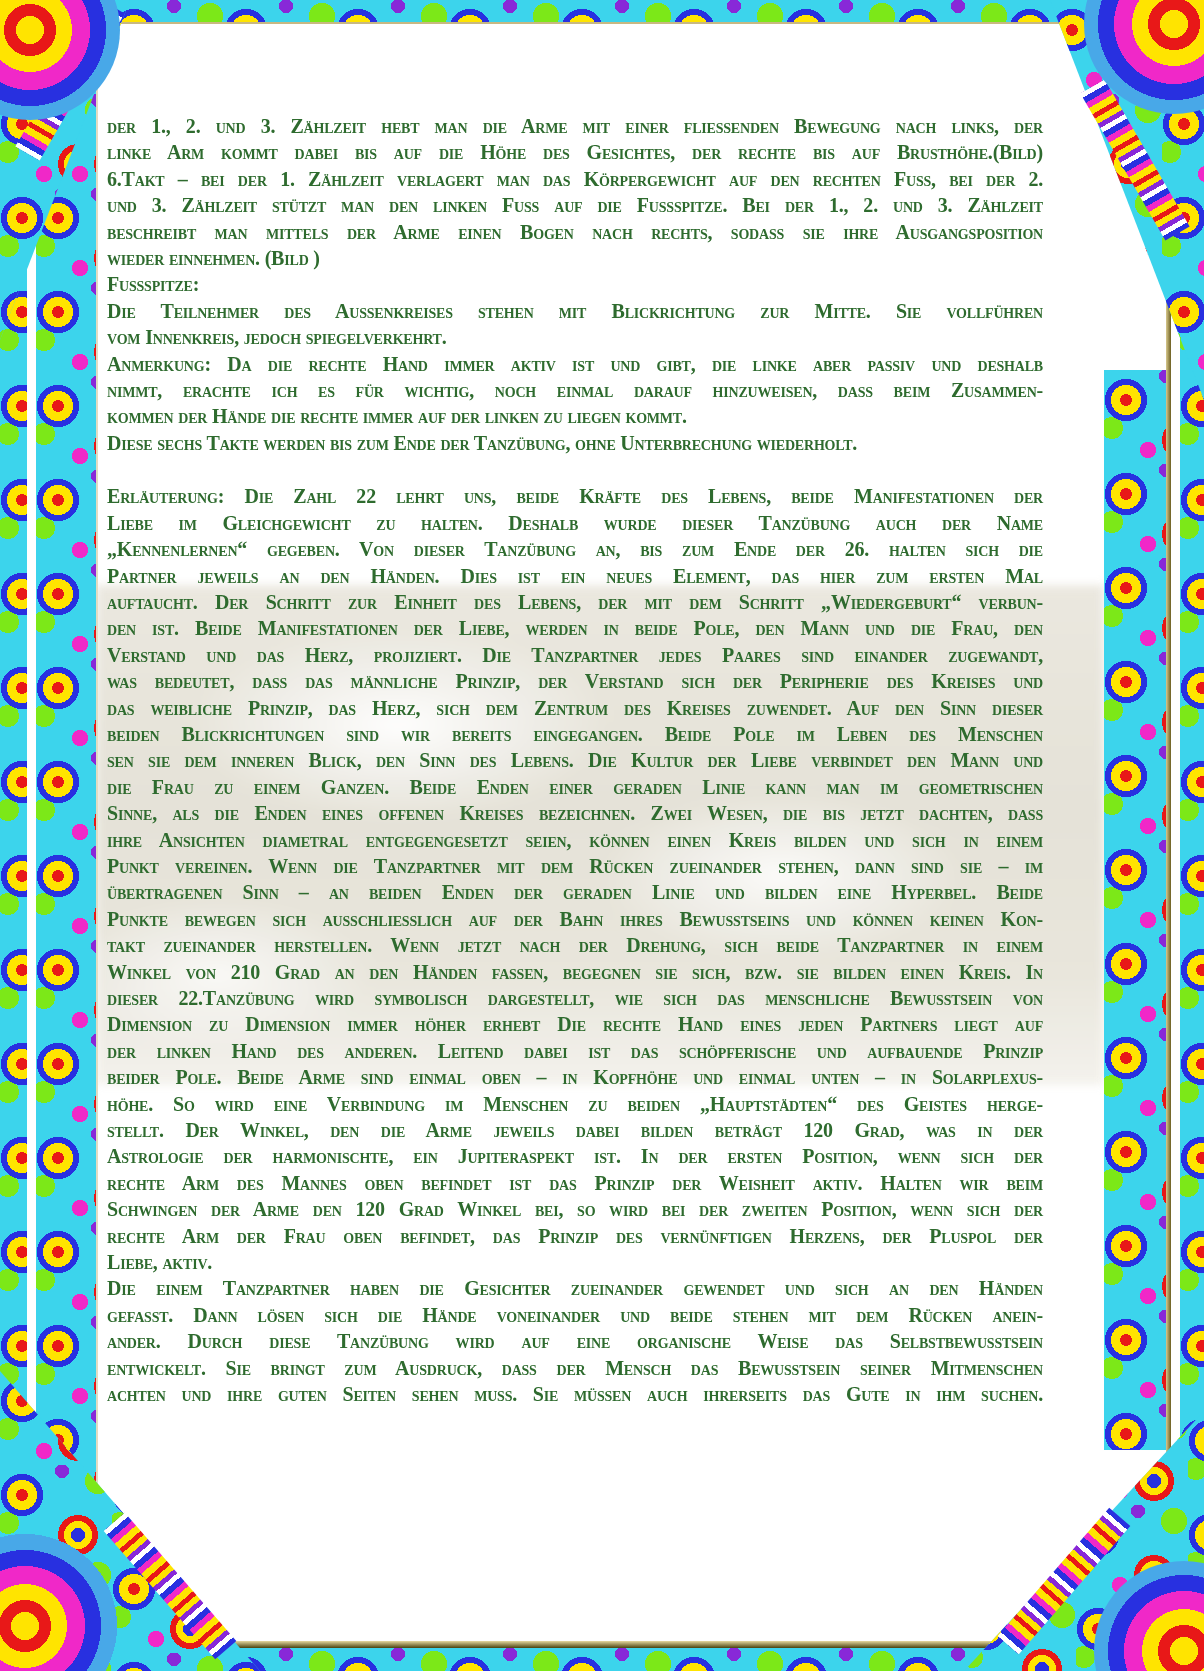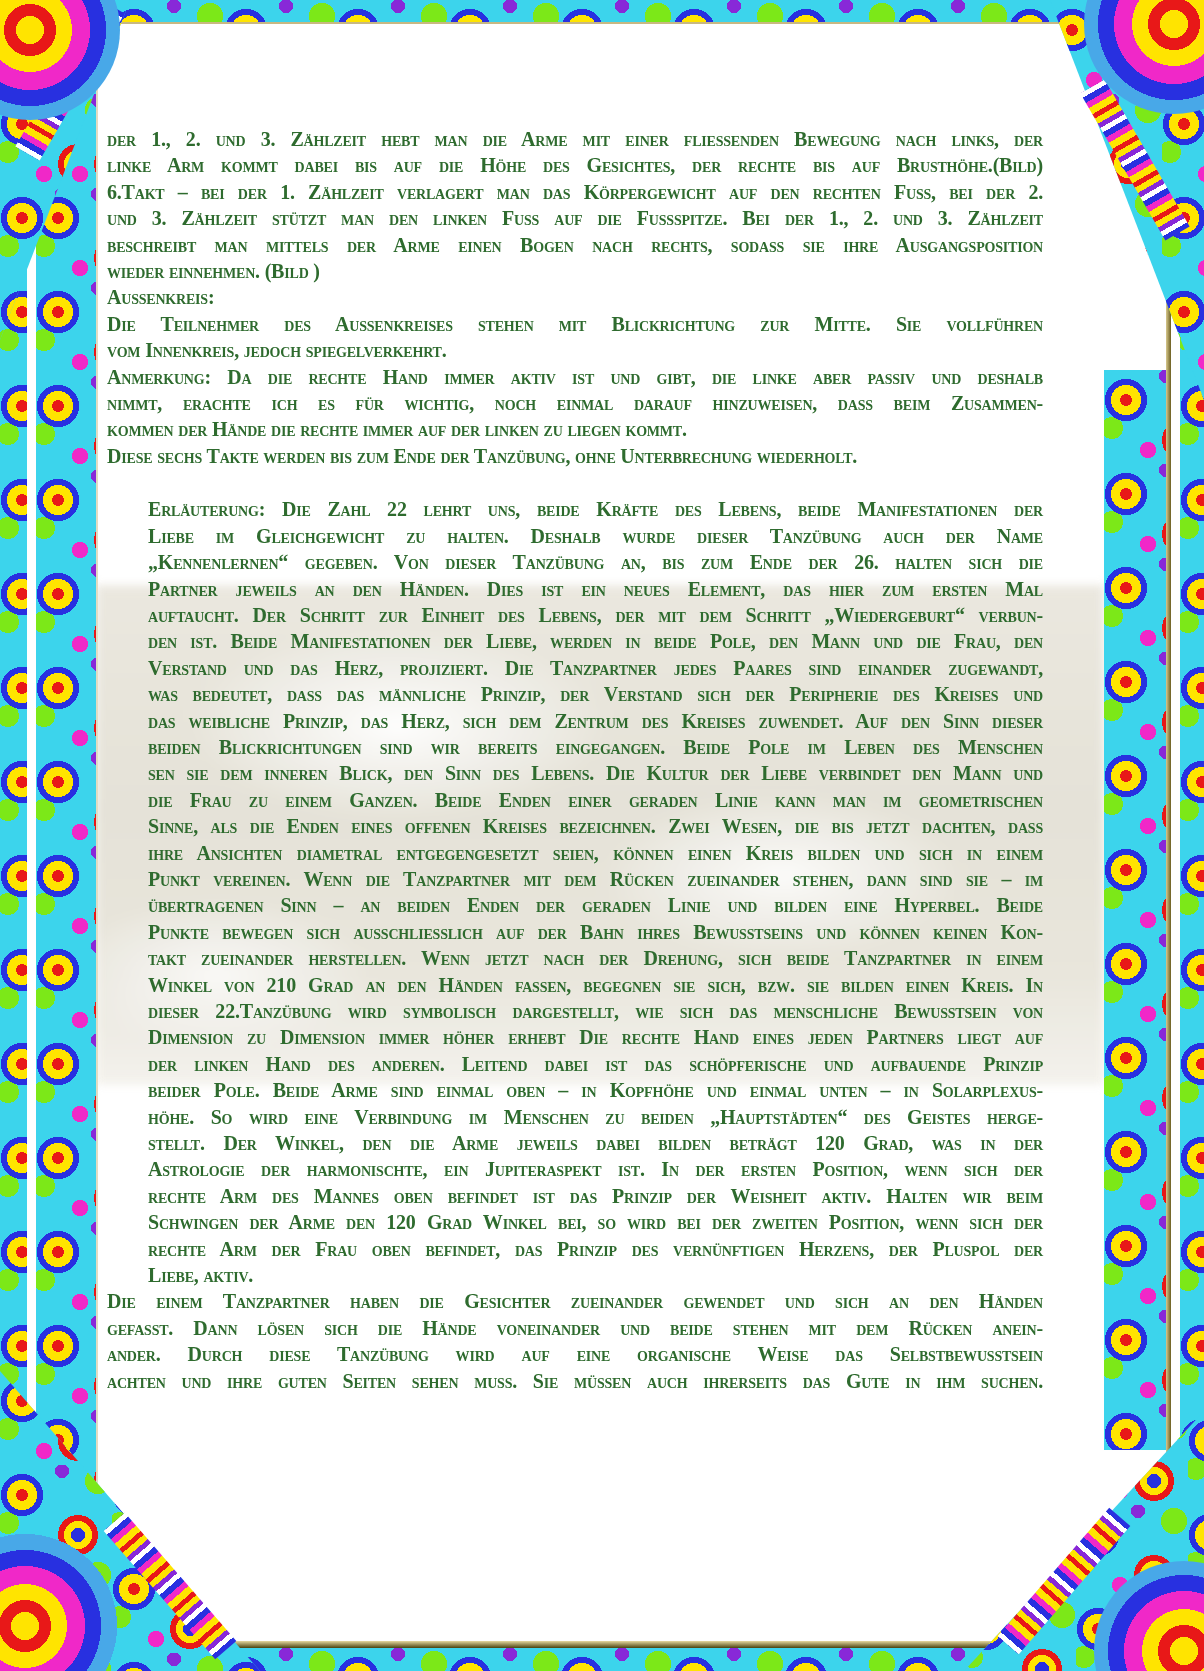--- a/index.html
+++ b/index.html
@@ -70,29 +70,29 @@
     background:
       radial-gradient(ellipse 300px 140px at 30% 28%, rgba(255,255,255,0.95), rgba(255,255,255,0) 70%),
       radial-gradient(ellipse 260px 120px at 68% 58%, rgba(255,255,255,0.85), rgba(255,255,255,0) 70%),
       radial-gradient(ellipse 220px 110px at 12% 78%, rgba(255,255,255,0.75), rgba(255,255,255,0) 70%),
       linear-gradient(180deg,#eae7de 0%, #e4e1d6 45%, #e8e5db 78%, #f4f2ec 100%);
     filter:blur(4px);
     opacity:0.95;
   }
   
   #text-block{
-    left:107px;top:126px;width:936px;z-index:4;
+    left:107px;top:113px;width:936px;z-index:4;
     font:700 20px "Liberation Serif", serif;
     font-variant:small-caps;
     letter-spacing:-0.2px;
     color:#2e6b2e;
     line-height:26.4px;
   }
   .para{margin:0;}
-  .para.gap{margin-top:27px;margin-left:41px;}
+  .para.gap{margin-top:27px;}
   .line{width:100%;white-space:nowrap;text-align:justify;text-align-last:justify;}
   .line.end{text-align-last:left;}
 </style>
 </head>
 <body>
 
 <div class="abs psy" id="band-top"></div>
 <div class="abs psy" id="band-bottom"></div>
 <div class="abs psy" id="band-left-outer"></div>
 <div class="abs psy" id="band-left-inner"></div>
@@ -130,21 +130,21 @@
 <div class="abs" id="text-block" style="color: rgb(46, 107, 46);">
     <div class="para">
       <div class="line">der 1., 2. und 3. Zählzeit hebt man die Arme mit einer fliessenden Bewegung nach links, der</div>
       <div class="line">linke Arm kommt dabei bis auf die Höhe des Gesichtes, der rechte bis auf Brusthöhe.(Bild)</div>
       <div class="line">6.Takt – bei der 1. Zählzeit verlagert man das Körpergewicht auf den rechten Fuss, bei der 2.</div>
       <div class="line">und 3. Zählzeit stützt man den linken Fuss auf die Fussspitze. Bei der 1., 2. und 3. Zählzeit</div>
       <div class="line">beschreibt man mittels der Arme einen Bogen nach rechts, sodass sie ihre Ausgangsposition</div>
       <div class="line end">wieder einnehmen. (Bild )</div>
     </div>
     <div class="para">
-      <div class="line end">Aussenkreis:</div>
+      <div class="line end">Fussspitze:</div>
     </div>
     <div class="para">
       <div class="line">Die Teilnehmer des Aussenkreises stehen mit Blickrichtung zur Mitte. Sie vollführen</div>
       <div class="line end">vom Innenkreis, jedoch spiegelverkehrt.</div>
     </div>
     <div class="para">
       <div class="line">Anmerkung: Da die rechte Hand immer aktiv ist und gibt, die linke aber passiv und deshalb</div>
       <div class="line">nimmt, erachte ich es für wichtig, noch einmal darauf hinzuweisen, dass beim Zusammen-</div>
       <div class="line end">kommen der Hände die rechte immer auf der linken zu liegen kommt.</div>
     </div>
@@ -180,15 +180,16 @@
       <div class="line">Astrologie der harmonischte, ein Jupiteraspekt ist. In der ersten Position, wenn sich der</div>
       <div class="line">rechte Arm des Mannes oben befindet ist das Prinzip der Weisheit aktiv. Halten wir beim</div>
       <div class="line">Schwingen der Arme den 120 Grad Winkel bei, so wird bei der zweiten Position, wenn sich der</div>
       <div class="line">rechte Arm der Frau oben befindet, das Prinzip des vernünftigen Herzens, der Pluspol der</div>
       <div class="line end">Liebe, aktiv.</div>
     </div>
     <div class="para">
       <div class="line">Die einem Tanzpartner haben die Gesichter zueinander gewendet und sich an den Händen</div>
       <div class="line">gefasst. Dann lösen sich die Hände voneinander und beide stehen mit dem Rücken anein-</div>
       <div class="line">ander. Durch diese Tanzübung wird auf eine organische Weise das Selbstbewusstsein</div>
+      <div class="line">entwickelt. Sie bringt zum Ausdruck, dass der Mensch das Bewusstsein seiner Mitmenschen</div>
       <div class="line">achten und ihre guten Seiten sehen muss. Sie müssen auch ihrerseits das Gute in ihm suchen.</div>
     </div>
   </div>
 
 </body></html>

